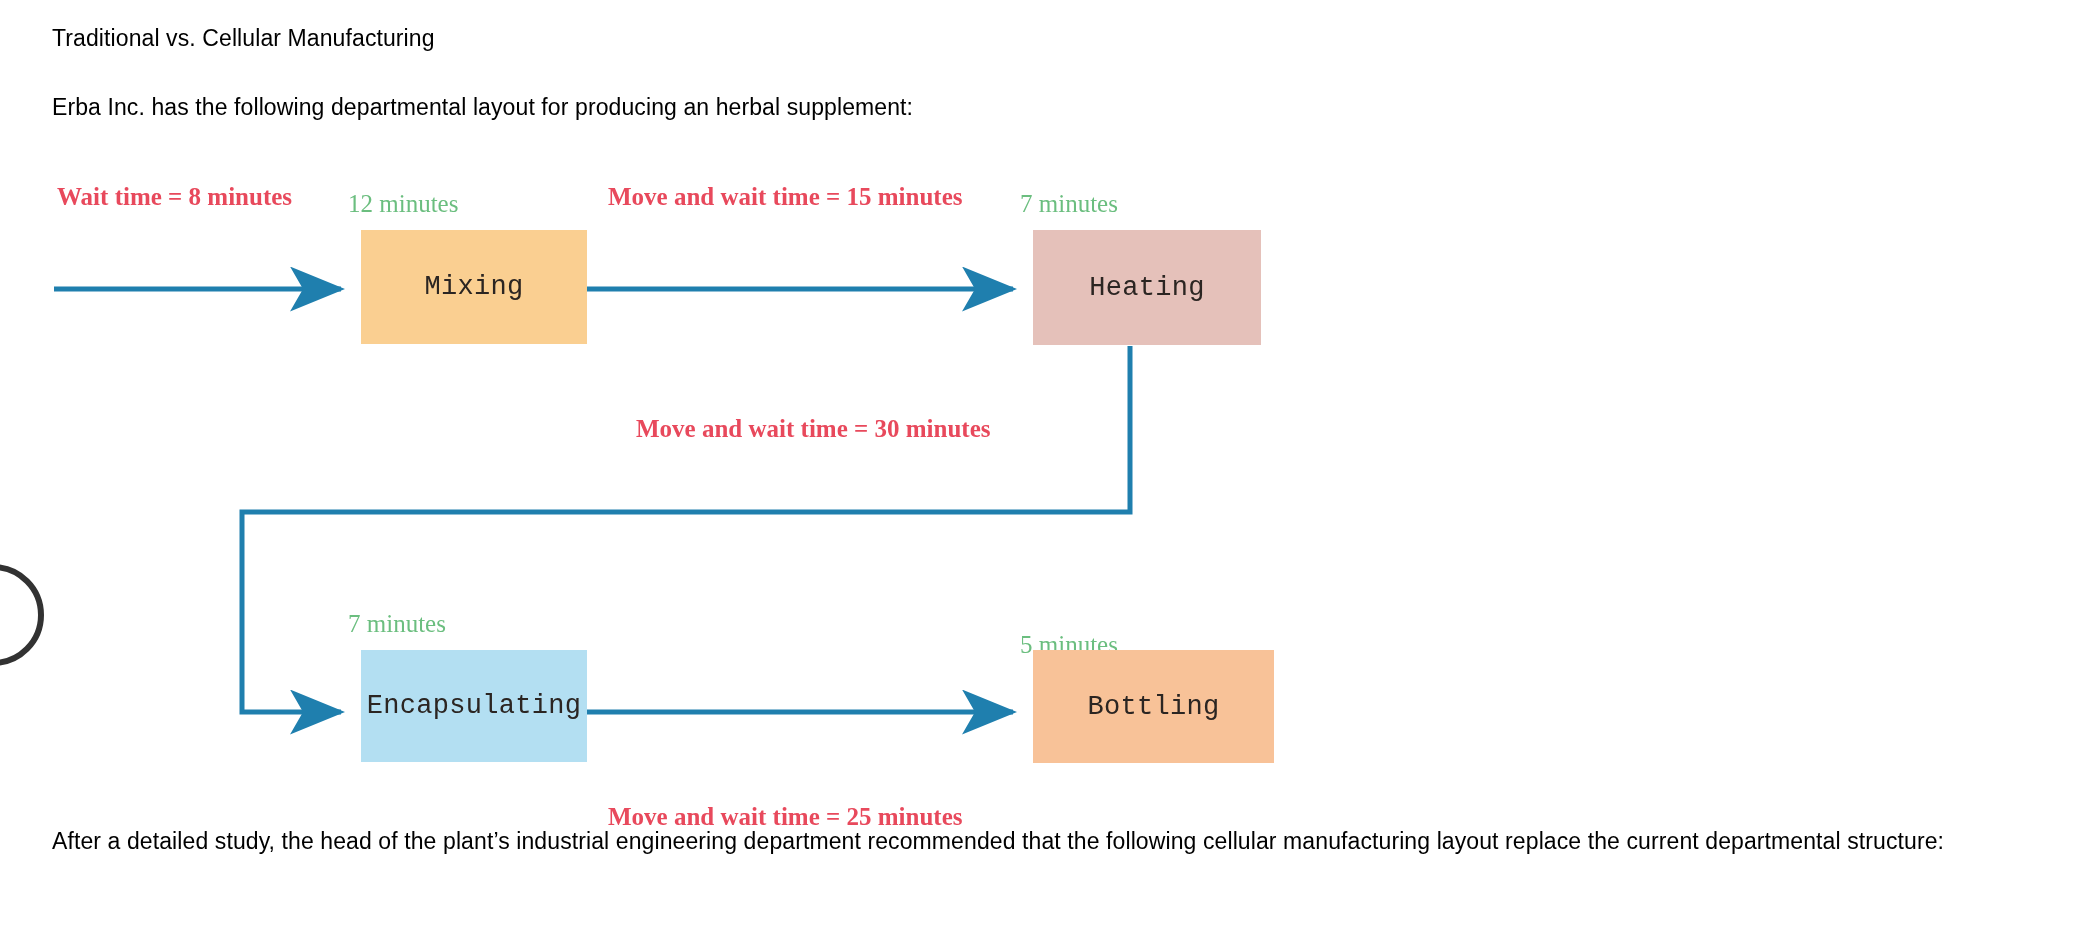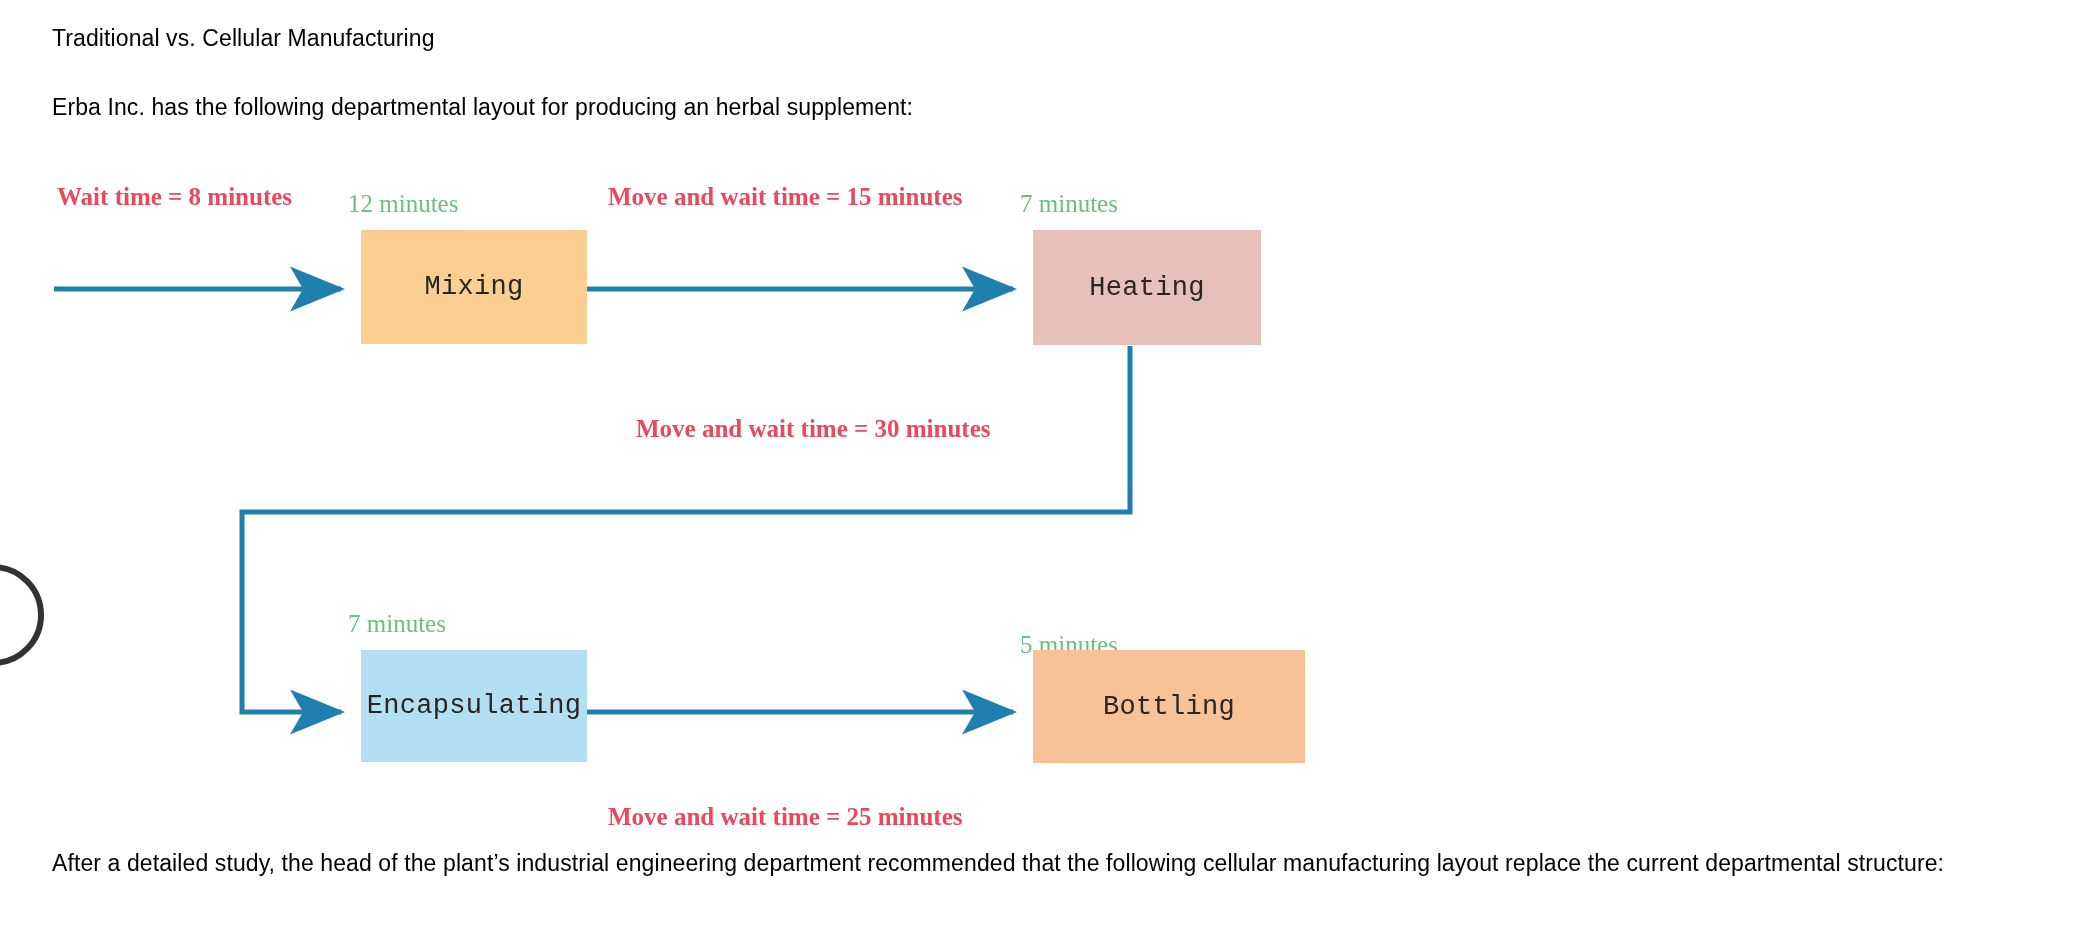--- a/index.html
+++ b/index.html
@@ -21,21 +21,21 @@
     position: absolute;
     font-family: "Liberation Sans", sans-serif;
     font-size: 23px;
     line-height: 34px;
     color: #000000;
     letter-spacing: 0.1px;
     white-space: pre-wrap;
   }
   #title-line   { left: 52px; top: 21px;  }
   #intro-line   { left: 52px; top: 90px;  }
-  #footer-para  { left: 52px; top: 846px; width: 2010px; }
+  #footer-para  { left: 52px; top: 824px; width: 2010px; }
 
   
   #diagram {
     position: absolute;
     left: 0;
     top: 150px;
     width: 2094px;
     height: 680px;
   }
   #diagram svg {
@@ -55,21 +55,21 @@
     justify-content: center;
     font-family: Liberation Mono, monospace;
     font-size: 27px;
     color: #2b2522;
     letter-spacing: 0.3px;
     margin-left: 13px;
   }
   #box-mixing        { left: 348px;  top: 80px;  width: 226px; height: 114px; background: #FACF91; }
   #box-heating       { left: 1020px; top: 80px;  width: 228px; height: 115px; background: #E5C1BA; }
   #box-encapsulating { left: 348px;  top: 500px; width: 226px; height: 112px; background: #B3DFF2; }
-  #box-bottling      { left: 1020px; top: 500px; width: 272px; height: 113px; background: #F8C298; }
+  #box-bottling      { left: 1020px; top: 500px; width: 241px; height: 113px; background: #F8C298; }
 
   
   .time-label {
     position: absolute;
     font-family: "Liberation Serif", serif;
     font-size: 25px;
     color: #6BBE7F;
     white-space: nowrap;
   }
   #time-mixing        { left: 348px;  top: 40px;  width: 226px; }

